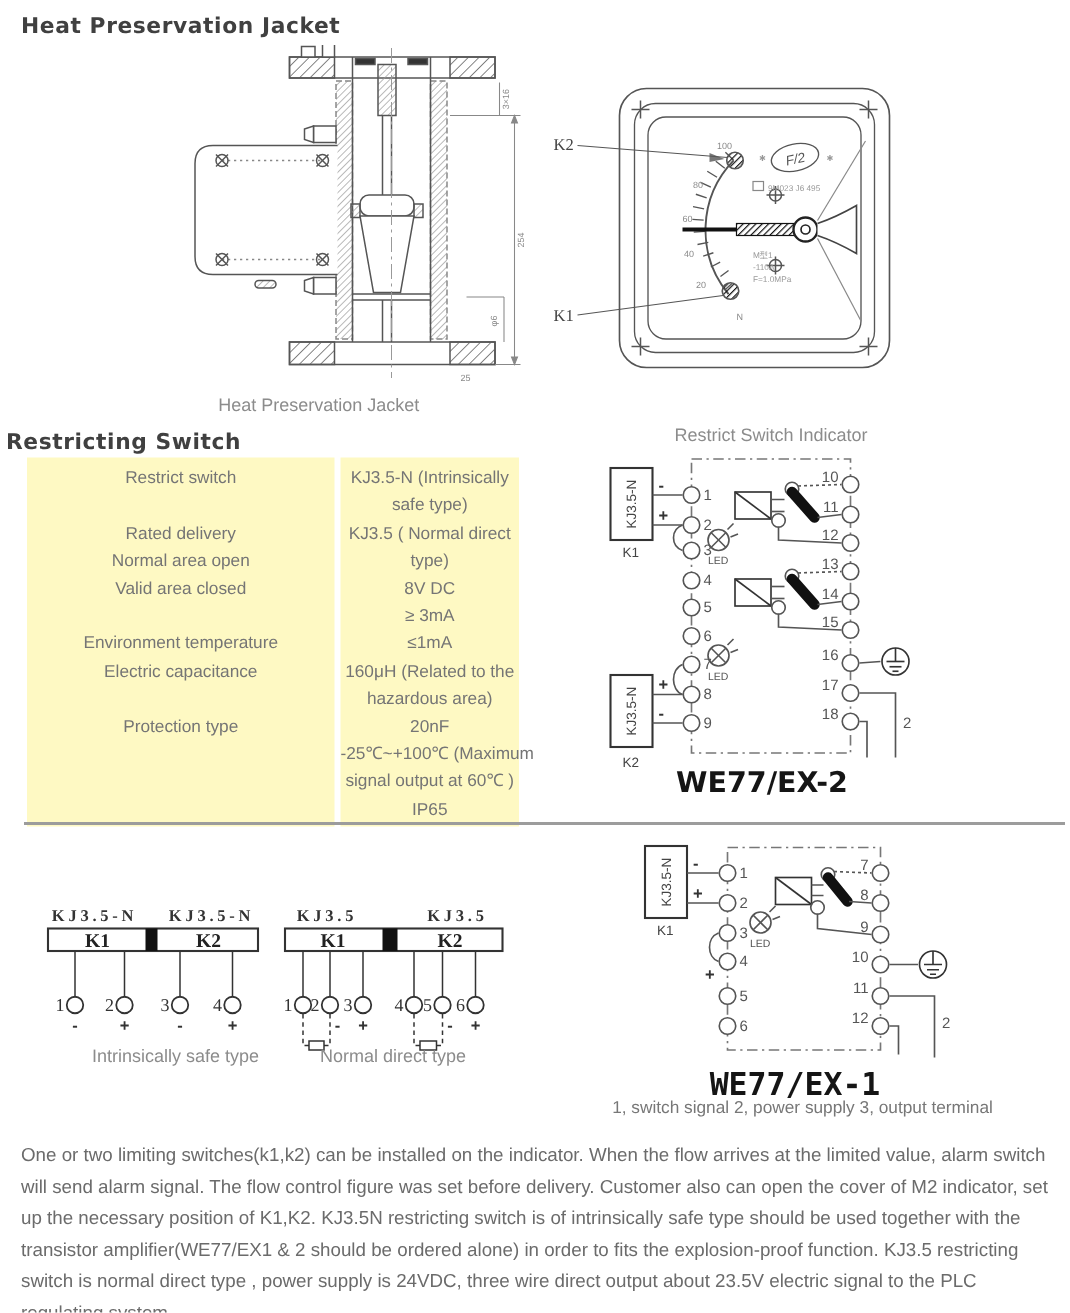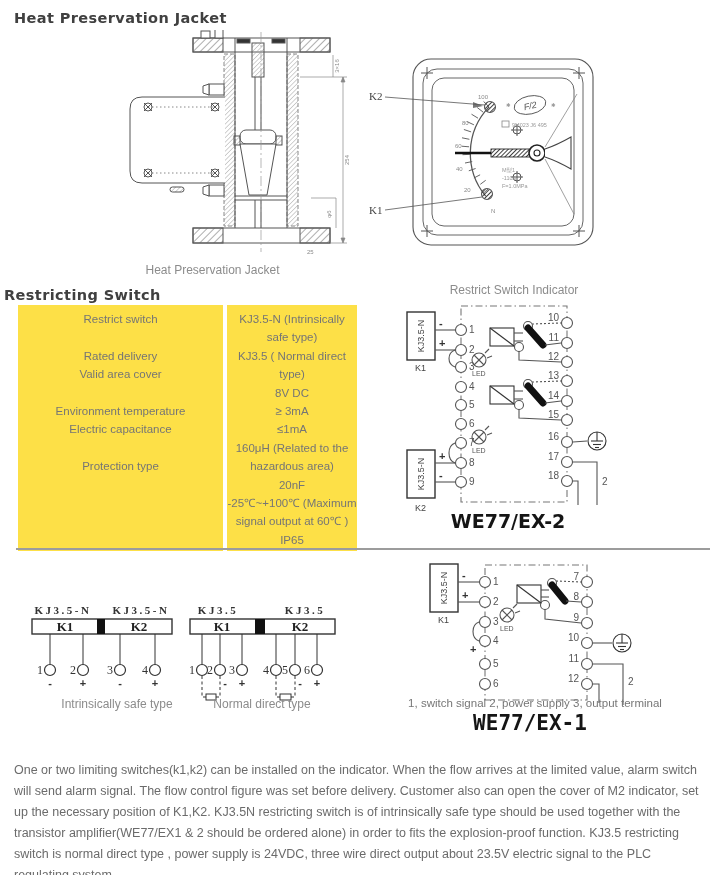--- a/index.html
+++ b/index.html
@@ -2,21 +2,21 @@
 <html><head>
 <meta charset="utf-8">
 <style>
   html,body{margin:0;padding:0;}
   body{width:713px;height:875px;position:relative;background:#fff;
        font-family:"Liberation Sans",sans-serif;overflow:hidden;}
   .abs{position:absolute;}
   .heading{font-family:"DejaVu Sans",sans-serif;font-weight:bold;font-size:14.5px;
            color:#404040;letter-spacing:.4px;}
   .figcap{font-size:12px;color:#8c8c8c;text-align:center;}
-  .graybox{background:#fde047;}
+  .graybox{background:#fef9c3;}
   .tline{height:18.4px;line-height:18.4px;font-size:11.5px;color:#757575;
          text-align:center;white-space:nowrap;}
   .divider{background:#9c9c9c;height:2px;}
   .para{font-size:12.5px;line-height:21px;color:#6b6b6b;}
   .subcap{font-size:11.5px;color:#777;text-align:center;}
   
   text{fill:#555;font-family:"Liberation Sans",sans-serif;}
   .tnum{font-size:10px;fill:#555;}
   .sgn{font-size:11px;font-weight:bold;fill:#333;}
   .ledtxt{font-size:7px;fill:#555;}
@@ -217,30 +217,31 @@
 
 <div class="abs figcap" style="left:110px;top:263px;width:205px;">Heat Preservation Jacket</div>
 <div class="abs figcap" style="left:414px;top:263px;width:200px;margin-top:20px;">Restrict Switch Indicator</div>
 
 <div class="abs heading" style="left:4px;top:287px;">Restricting Switch</div>
 
 <div class="abs graybox" style="left:18px;top:305px;width:205px;height:241px;padding-top:5px;">
   <div class="tline">Restrict switch</div>
   <div class="tline"></div>
   <div class="tline">Rated delivery</div>
-  <div class="tline">Valid area cover</div>
+  <div class="tline">Normal area open</div>
+  <div class="tline">Valid area closed</div>
   <div class="tline"></div>
   <div class="tline">Environment temperature</div>
   <div class="tline">Electric capacitance</div>
   <div class="tline"></div>
   <div class="tline">Protection type</div>
   <div class="tline"></div>
   <div class="tline"></div>
 </div>
-<div class="abs graybox" style="left:227px;top:305px;width:130px;height:241px;padding-top:5px;">
+<div class="abs graybox" style="left:227px;top:305px;width:119px;height:241px;padding-top:5px;">
   <div class="tline">KJ3.5-N (Intrinsically</div>
   <div class="tline">safe type)</div>
   <div class="tline">KJ3.5 ( Normal direct</div>
   <div class="tline">type)</div>
   <div class="tline">8V DC</div>
   <div class="tline">≥ 3mA</div>
   <div class="tline">≤1mA</div>
   <div class="tline">160μH (Related to the</div>
   <div class="tline">hazardous area)</div>
   <div class="tline">20nF</div>
@@ -511,15 +512,15 @@
   <text class="tnum" x="184" y="25" text-anchor="end">7</text>
   <text class="tnum" x="184" y="45" text-anchor="end">8</text>
   <text class="tnum" x="184" y="66" text-anchor="end">9</text>
   <text class="tnum" x="184" y="86" text-anchor="end">10</text>
   <text class="tnum" x="184" y="107" text-anchor="end">11</text>
   <text class="tnum" x="184" y="127" text-anchor="end">12</text>
   <text class="tnum" x="233" y="130">2</text>
   <text class="ex1title" x="135" y="175" text-anchor="middle">WE77/EX-1</text>
 </svg>
 
-<div class="abs subcap" style="left:385px;top:697px;width:300px;">1, switch signal 2, power supply 3, output terminal</div>
+<div class="abs subcap" style="left:385px;top:733px;width:300px;">1, switch signal 2, power supply 3, output terminal</div>
 
 <div class="abs para" style="left:14px;top:760px;width:694px;">One or two limiting switches(k1,k2) can be installed on the indicator. When the flow arrives at the limited value, alarm switch will send alarm signal. The flow control figure was set before delivery. Customer also can open the cover of M2 indicator, set up the necessary position of K1,K2. KJ3.5N restricting switch is of intrinsically safe type should be used together with the transistor amplifier(WE77/EX1 &amp; 2 should be ordered alone) in order to fits the explosion-proof function. KJ3.5 restricting switch is normal direct type , power supply is 24VDC, three wire direct output about 23.5V electric signal to the PLC regulating system.</div>
 
 </body></html>

